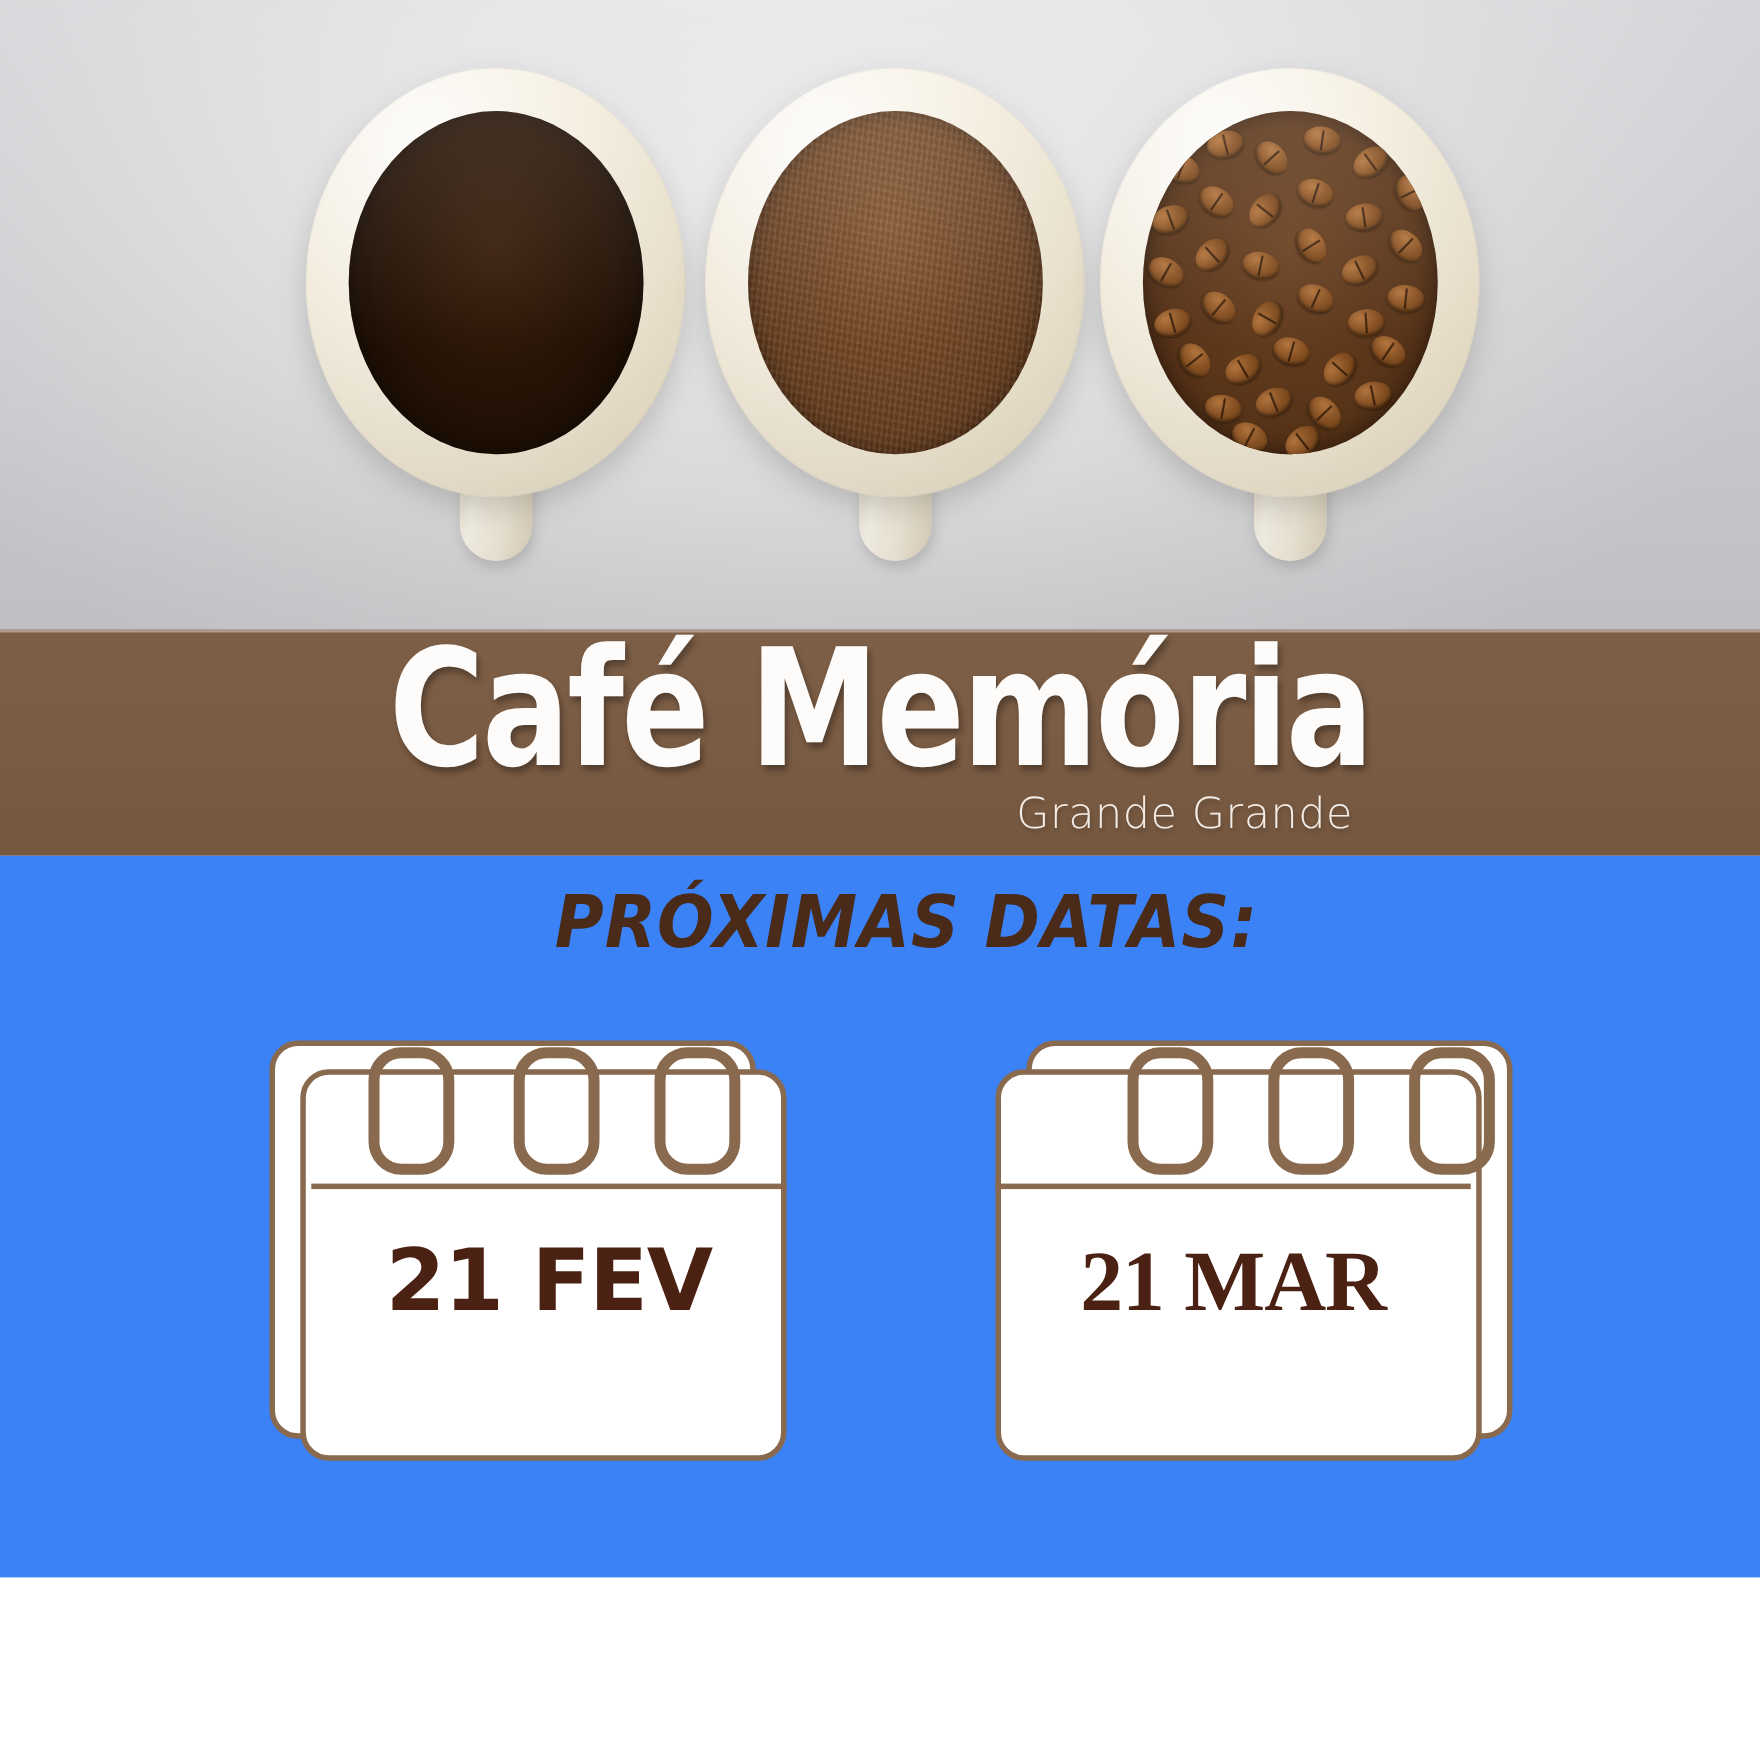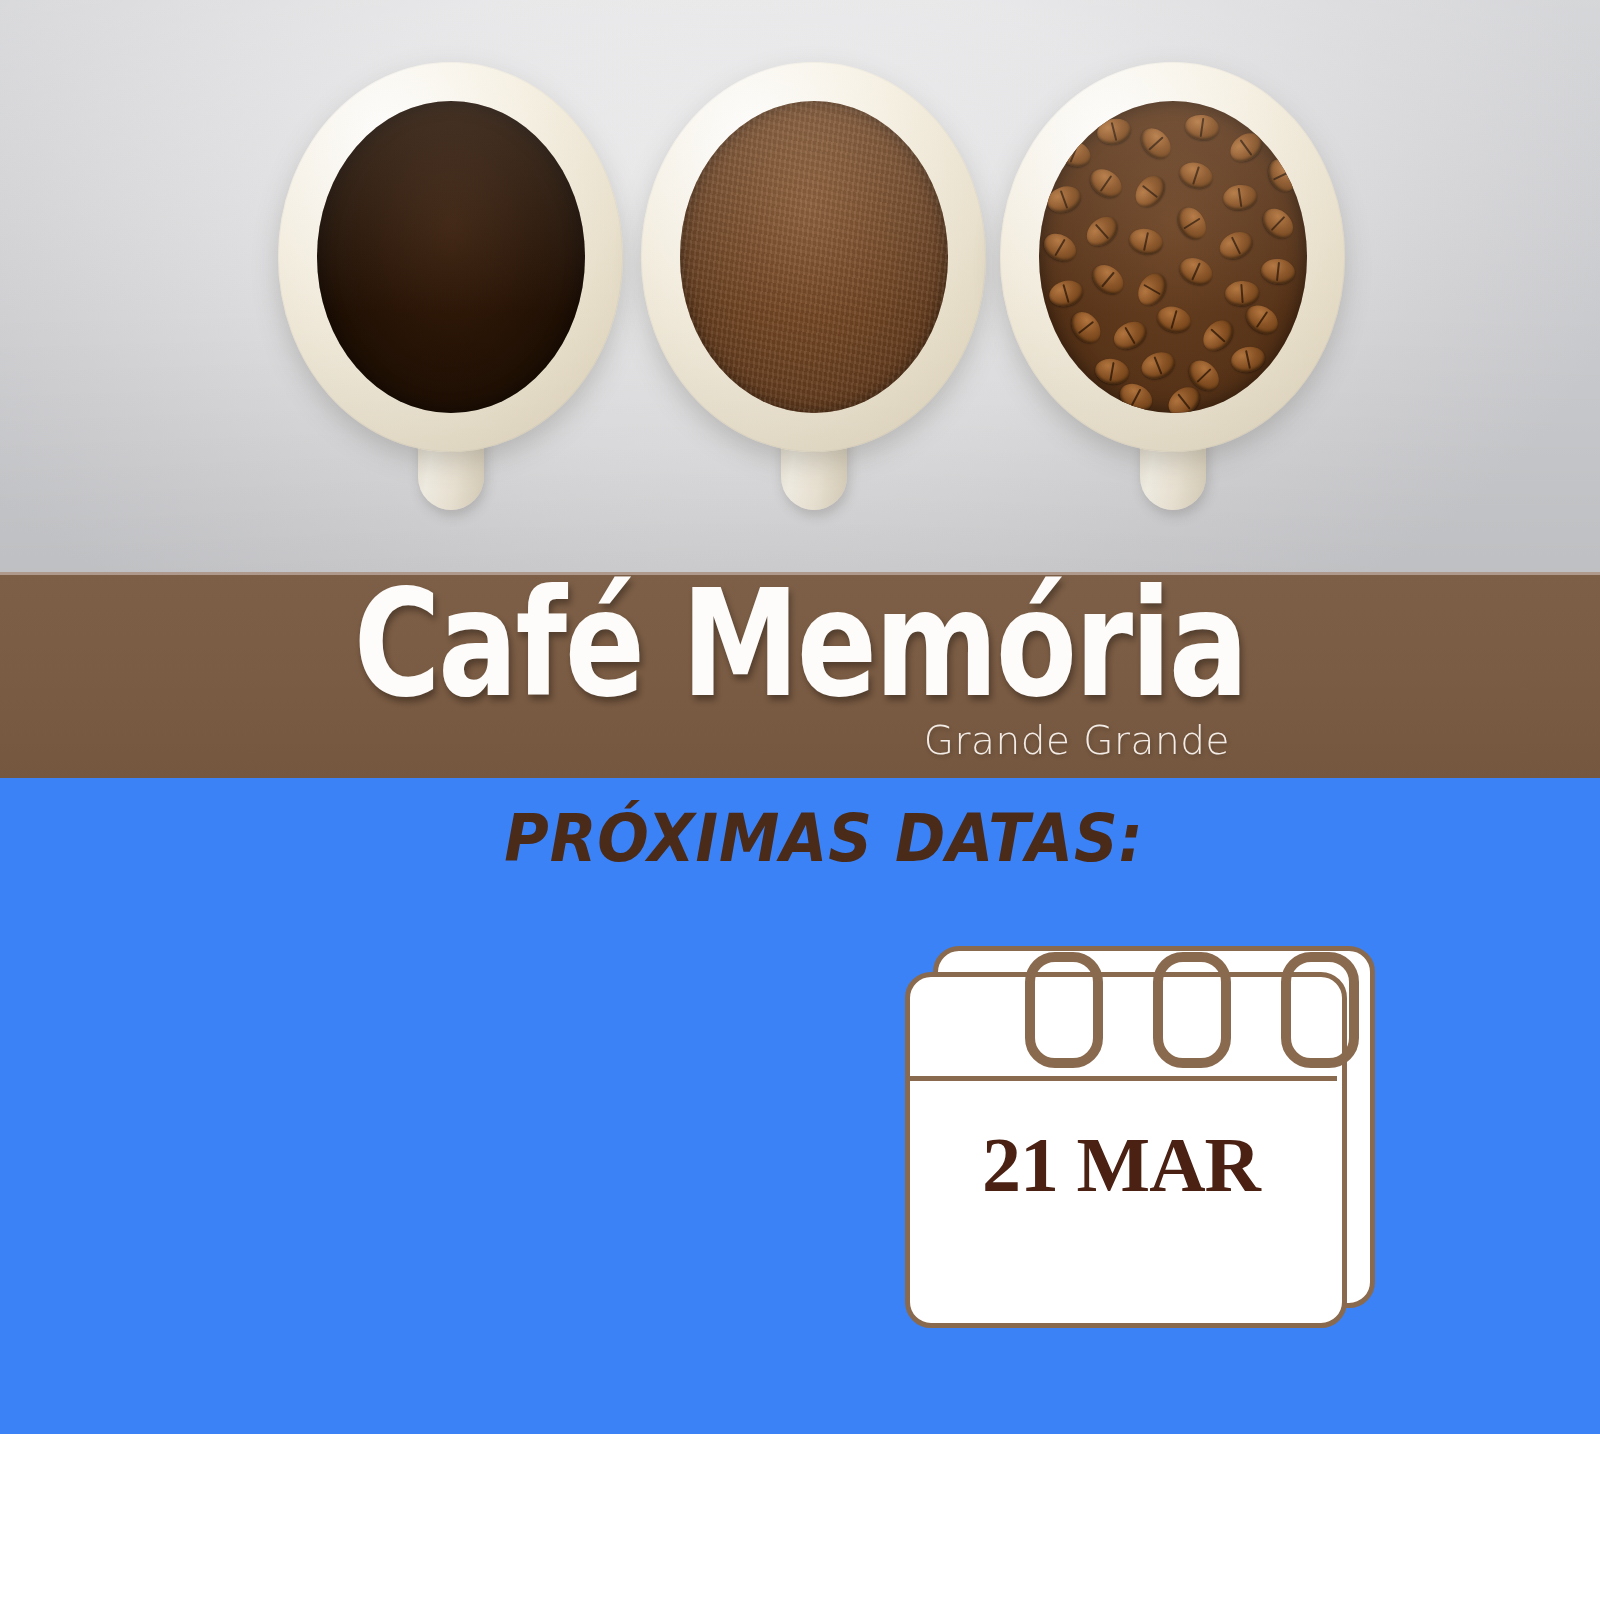--- a/index.html
+++ b/index.html
@@ -236,20 +236,29 @@
   <div class="title-band">
     <div class="topedge"></div>
     <div class="brand-title">Café Memória</div>
     <div class="brand-sub">Grande Grande</div>
   </div>
 
   <div class="lower">
 
     <div class="next-dates">PRÓXIMAS DATAS:</div>
 
+    <div class="cal left">
+      <div class="backsheet"></div>
+      <div class="frontsheet"></div>
+      <div class="ruleline"></div>
+      <span class="ring r1"></span>
+      <span class="ring r2"></span>
+      <span class="ring r3"></span>
+      <div class="daterow">21 FEV</div>
+    </div>
 
     <div class="cal right">
       <div class="backsheet"></div>
       <div class="frontsheet"></div>
       <div class="ruleline"></div>
       <span class="ring r1"></span>
       <span class="ring r2"></span>
       <span class="ring r3"></span>
       <div class="daterow">21 MAR</div>
     </div>

